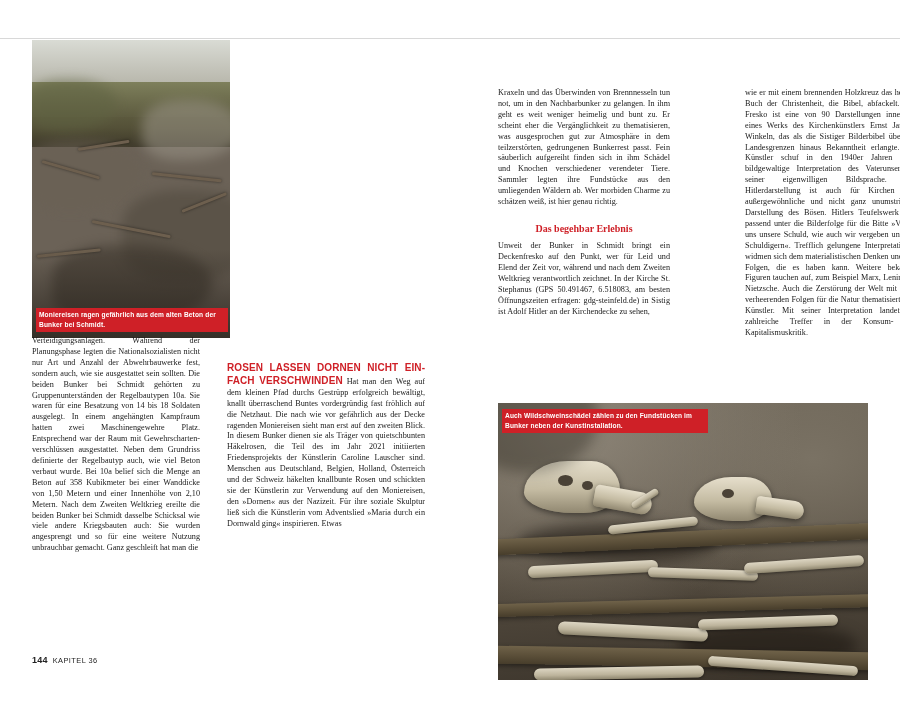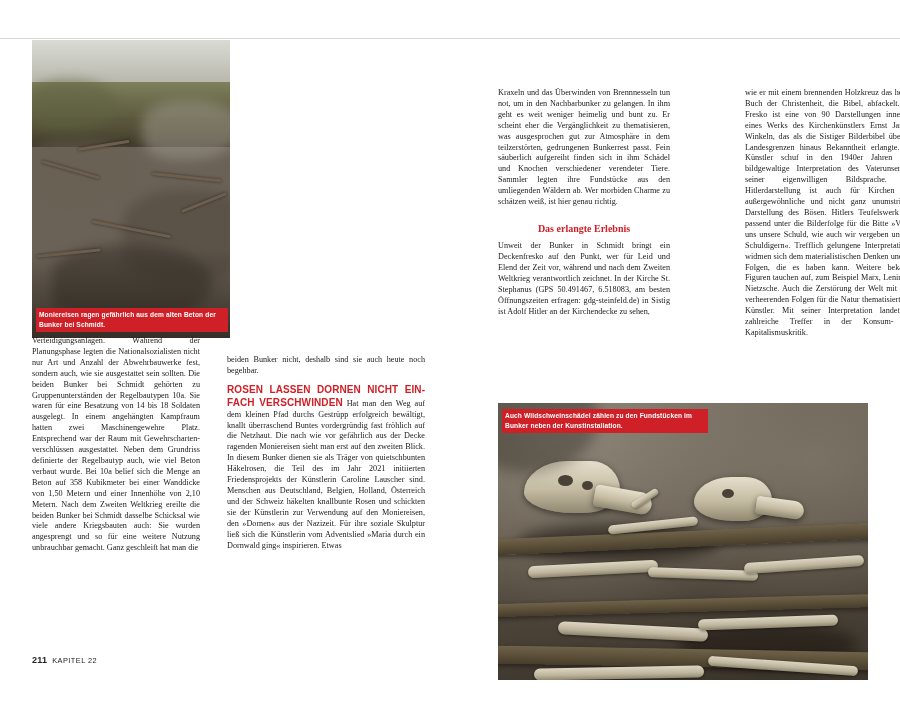--- a/index.html
+++ b/index.html
@@ -260,34 +260,33 @@
     <div class="shadow" style="left:-40px;top:-40px;width:140px;height:110px;background:rgba(30,25,18,0.35);"></div>
   </div>
 
   <div class="caption-red caption-right">Auch Wildschweinschädel zählen zu den Fundstücken im Bunker neben der Kunstinstallation.</div>
 
   <div class="col col1">
     <p>Verteidigungsanlagen. Während der Planungsphase legten die Nationalsozialisten nicht nur Art und Anzahl der Abwehrbauwerke fest, sondern auch, wie sie ausgestattet sein sollten. Die beiden Bunker bei Schmidt gehörten zu Gruppenunterständen der Regelbautypen 10a. Sie waren für eine Besatzung von 14 bis 18 Soldaten ausgelegt. In einem angehängten Kampfraum hatten zwei Maschinengewehre Platz. Entsprechend war der Raum mit Gewehrscharten­verschlüssen ausgestattet. Neben dem Grundriss definierte der Regelbautyp auch, wie viel Beton verbaut wurde. Bei 10a belief sich die Menge an Beton auf 358 Kubikmeter bei einer Wanddicke von 1,50 Metern und einer Innenhöhe von 2,10 Metern. Nach dem Zweiten Weltkrieg ereilte die beiden Bunker bei Schmidt dasselbe Schicksal wie viele andere Kriegsbauten auch: Sie wurden angesprengt und so für eine weitere Nutzung unbrauchbar gemacht. Ganz geschleift hat man die</p>
   </div>
 
   <div class="col col2">
-    <p>beiden Bunker nicht, deshalb sind sie auch heute noch begehbar.</p>
     <div class="spacer-s"></div>
     <p><span class="subhead">ROSEN LASSEN DORNEN NICHT EIN­FACH VERSCHWINDEN</span><span> Hat man den Weg auf dem kleinen Pfad durchs Gestrüpp erfolgreich bewältigt, knallt überraschend Buntes vordergründig fast fröhlich auf die Netzhaut. Die nach wie vor gefährlich aus der Decke ragenden Moniereisen sieht man erst auf den zweiten Blick. In diesem Bunker dienen sie als Träger von quietschbunten Häkelrosen, die Teil des im Jahr 2021 initiierten Friedensprojekts der Künstlerin Caroline Lauscher sind. Menschen aus Deutschland, Belgien, Holland, Österreich und der Schweiz häkelten knallbunte Rosen und schickten sie der Künstlerin zur Verwendung auf den Moniereisen, den »Dornen« aus der Nazizeit. Für ihre soziale Skulptur ließ sich die Künstlerin vom Adventslied »Maria durch ein Dornwald ging« inspirieren. Etwas</span></p>
   </div>
 
   <div class="col col3">
     <p>Kraxeln und das Überwinden von Brennnesseln tun not, um in den Nachbarbunker zu gelangen. In ihm geht es weit weniger heimelig und bunt zu. Er scheint eher die Vergänglichkeit zu thematisieren, was ausgesprochen gut zur Atmosphäre in dem teilzerstörten, gedrungenen Bunkerrest passt. Fein säuberlich aufgereiht finden sich in ihm Schädel und Knochen verschiedener verendeter Tiere. Sammler legten ihre Fundstücke aus den umliegenden Wäldern ab. Wer morbiden Charme zu schätzen weiß, ist hier genau richtig.</p>
     <div class="spacer-s"></div>
     <div class="spacer-s"></div>
-    <h2 class="section-head">Das erlangte Erlebnis</h2>
+    <h2 class="section-head">Das begehbar Erlebnis</h2>
     <p>Unweit der Bunker in Schmidt bringt ein Deckenfresko auf den Punkt, wer für Leid und Elend der Zeit vor, während und nach dem Zweiten Weltkrieg verantwortlich zeichnet. In der Kirche St. Stephanus (GPS 50.491467, 6.518083, am besten Öffnungszeiten erfragen: gdg-steinfeld.de) in Sistig ist Adolf Hitler an der Kirchendecke zu sehen,</p>
   </div>
 
   <div class="col col4">
     <p>wie er mit einem brennenden Holzkreuz das heilige Buch der Christenheit, die Bibel, abfackelt. Das Fresko ist eine von 90 Darstellungen innerhalb eines Werks des Kirchenkünstlers Ernst Jansen-Winkeln, das als die Sistiger Bilderbibel über die Landesgrenzen hinaus Bekanntheit erlangte. Der Künstler schuf in den 1940er Jahren diese bildgewaltige Interpretation des Vaterunsers in seiner eigenwilligen Bildsprache. Die Hitlerdarstellung ist auch für Kirchen eine außergewöhnliche und nicht ganz unumstrittene Darstellung des Bösen. Hitlers Teufelswerk fällt passend unter die Bilderfolge für die Bitte »Vergib uns unsere Schuld, wie auch wir vergeben unseren Schuldigern«. Trefflich gelungene Interpretationen widmen sich dem materialistischen Denken und den Folgen, die es haben kann. Weitere bekannte Figuren tauchen auf, zum Beispiel Marx, Lenin und Nietzsche. Auch die Zerstörung der Welt mit ihren verheerenden Folgen für die Natur thematisierte der Künstler. Mit seiner Interpretation landete er zahlreiche Treffer in der Konsum- und Kapitalismuskritik.</p>
   </div>
 
   <div class="folio">
-    <span class="num">211</span><span class="chap">KAPITEL 22</span>
+    <span class="num">144</span><span class="chap">KAPITEL 36</span>
   </div>
 
 </div>
 
 </body></html>

